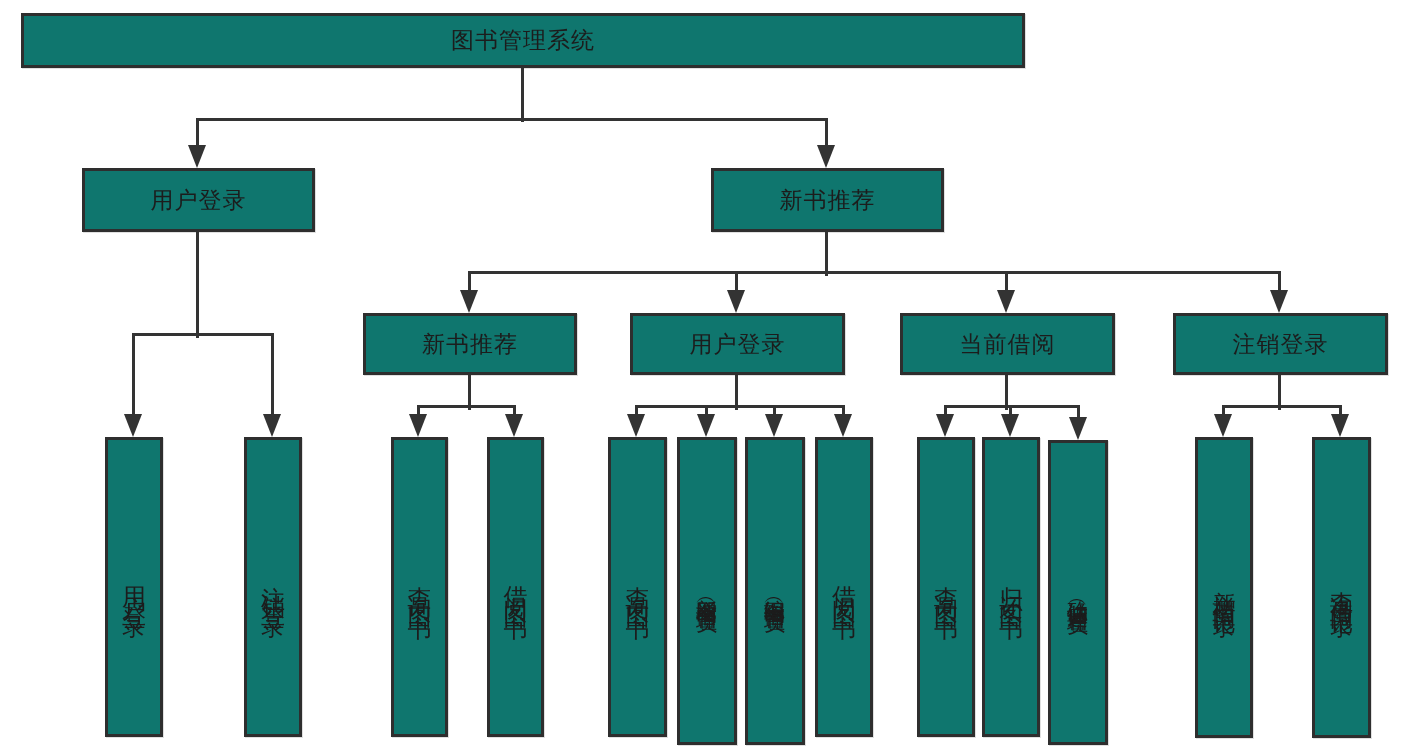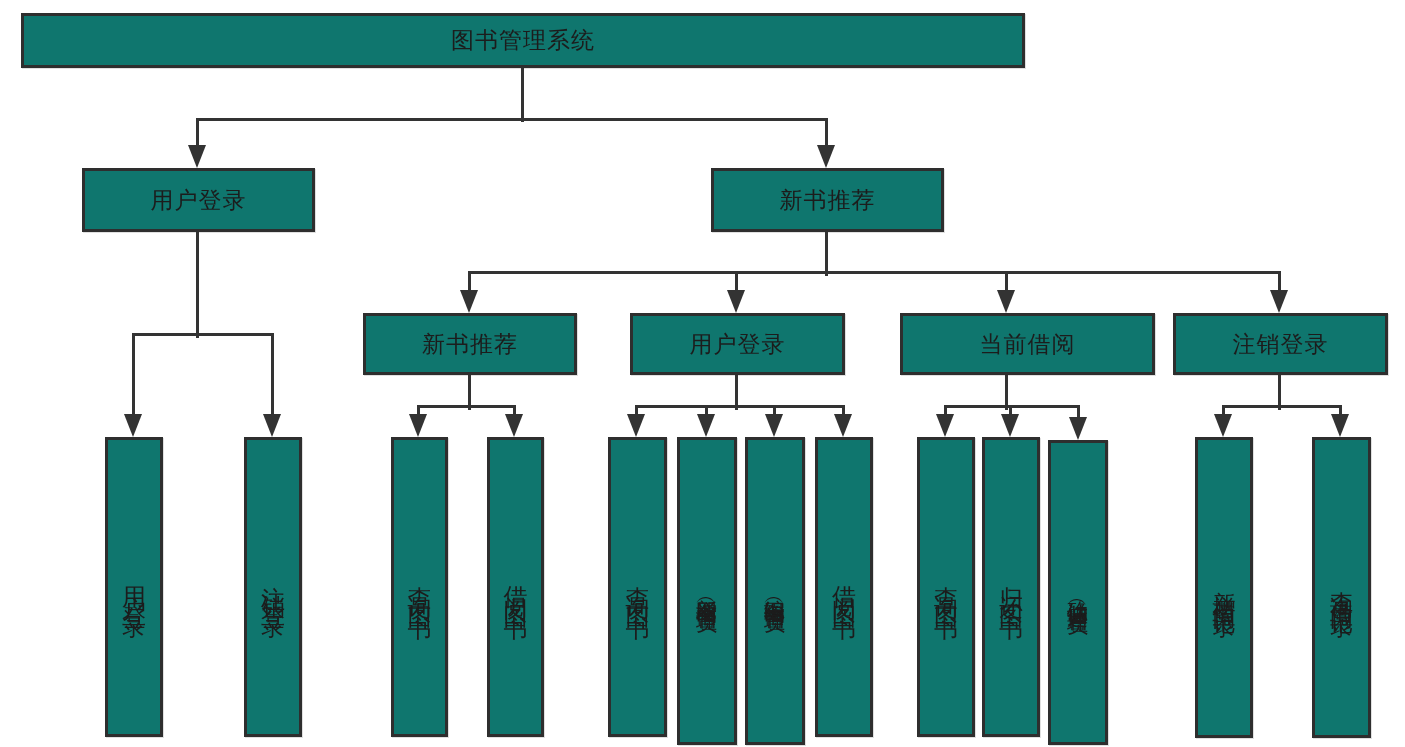--- a/index.html
+++ b/index.html
@@ -59,21 +59,21 @@
 
 <div id="canvas">
 
   <div class="hbox" style="left:21px; top:13px; width:1004px; height:55px;">图书管理系统</div>
 
   <div class="hbox" style="left:82px; top:168px; width:233px; height:64px;">用户登录</div>
   <div class="hbox" style="left:711px; top:168px; width:233px; height:64px;">新书推荐</div>
 
   <div class="hbox" style="left:363px; top:313px; width:214px; height:62px;">新书推荐</div>
   <div class="hbox" style="left:630px; top:313px; width:215px; height:62px;">用户登录</div>
-  <div class="hbox" style="left:900px; top:313px; width:255px; height:62px;">当前借阅</div>
+  <div class="hbox" style="left:900px; top:313px; width:215px; height:62px;">当前借阅</div>
   <div class="hbox" style="left:1173px; top:313px; width:215px; height:62px;">注销登录</div>
 
   <div class="vbox" style="left:105px; top:437px; width:58px; height:300px;">用户登录</div>
   <div class="vbox" style="left:244px; top:437px; width:58px; height:300px;">注销登录</div>
 
   <div class="vbox" style="left:391px; top:437px; width:57px; height:300px;">查询图书</div>
   <div class="vbox" style="left:487px; top:437px; width:57px; height:300px;">借阅图书</div>
 
   <div class="vbox" style="left:608px; top:437px; width:59px; height:300px;">查询图书</div>
   <div class="vbox v9" style="left:677px; top:437px; width:60px; height:308px;">新增图书（管理员）</div>

